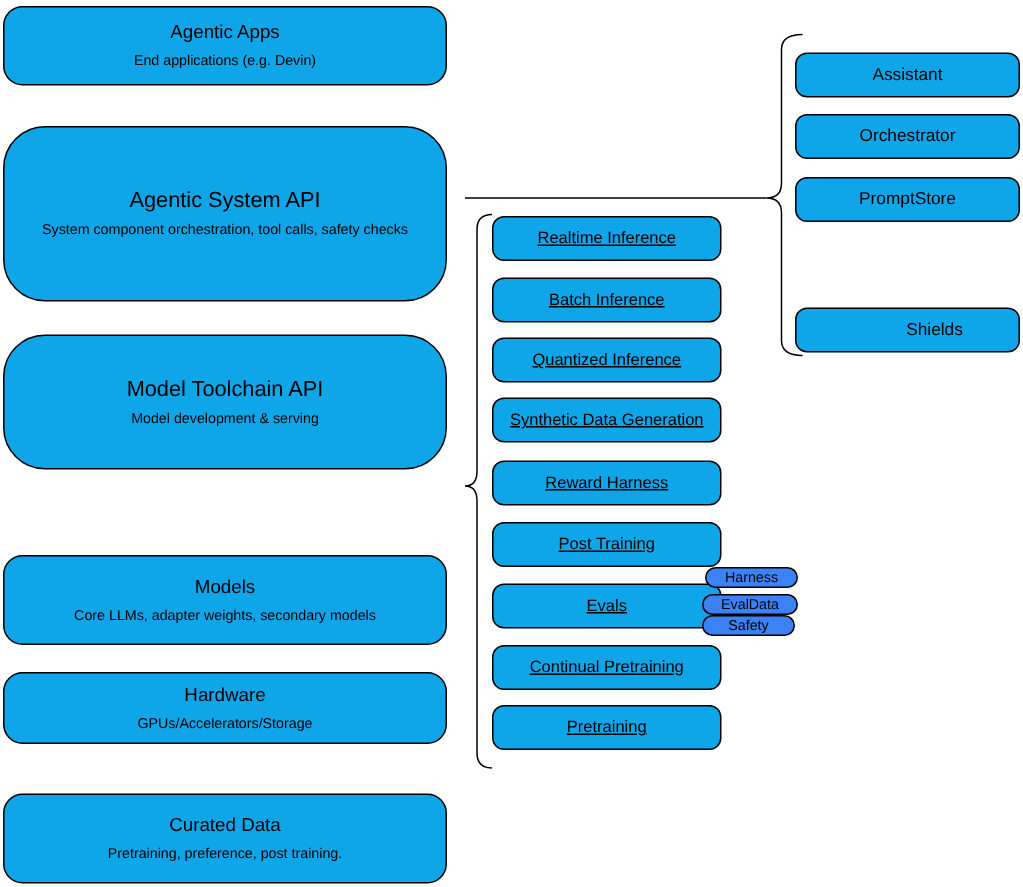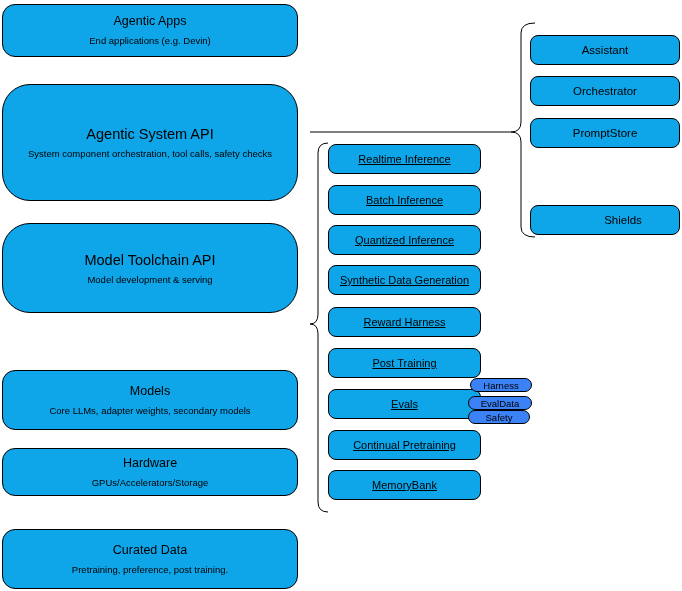--- a/index.html
+++ b/index.html
@@ -155,21 +155,21 @@
   <div class="box mbox" style="top:348px;">
     <span class="mlabel">Post Training</span>
   </div>
   <div class="box mbox" style="top:389px;">
     <span class="mlabel">Evals</span>
   </div>
   <div class="box mbox" style="top:430px;">
     <span class="mlabel">Continual Pretraining</span>
   </div>
   <div class="box mbox" style="top:470px;">
-    <span class="mlabel">MemoryBank</span>
+    <span class="mlabel">Pretraining</span>
   </div>
 
   <div class="pill" style="left:470px;top:378px;width:62px;height:14px;">
     <span>Harness</span>
   </div>
   <div class="pill" style="left:468px;top:396px;width:64px;height:14px;">
     <span>EvalData</span>
   </div>
   <div class="pill" style="left:468px;top:410px;width:62px;height:14px;">
     <span>Safety</span>

